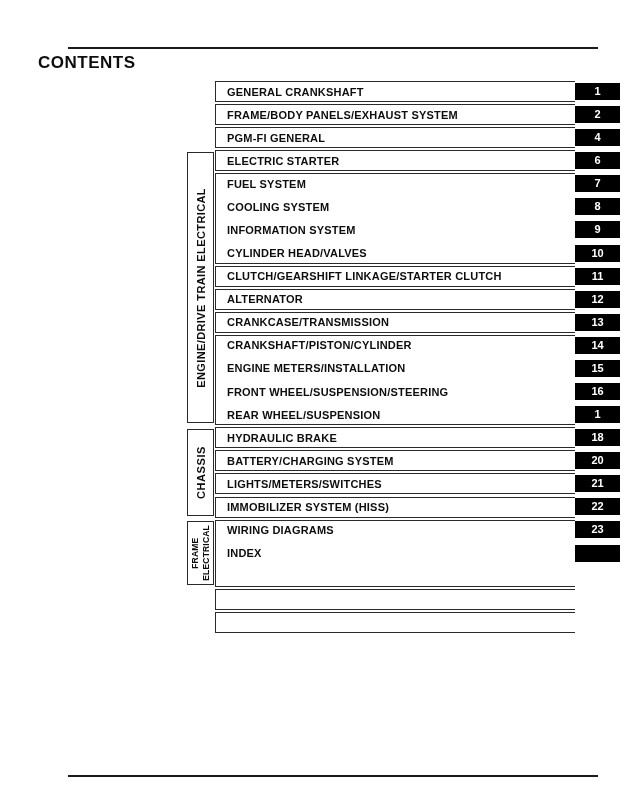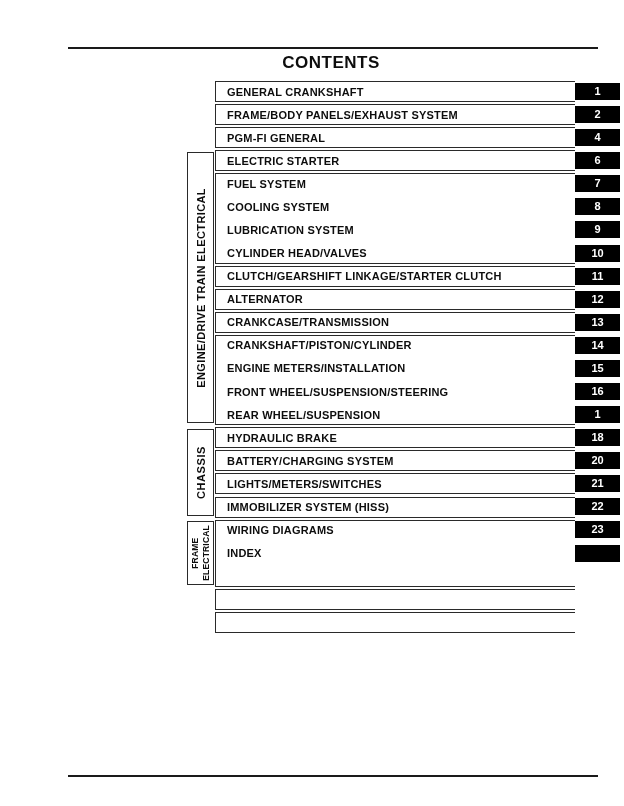--- a/index.html
+++ b/index.html
@@ -1,21 +1,21 @@
 <!DOCTYPE html>
 <html><head>
 <meta charset="utf-8">
 <style>
   html,body{margin:0;padding:0;}
   body{width:624px;height:806px;position:relative;background:#ffffff;
        font-family:"Liberation Sans","DejaVu Sans",sans-serif;color:#111;}
   .rule{position:absolute;left:68px;width:530px;height:2px;background:#1a1a1a;}
   #rule-top{top:47px;}
   #rule-bottom{top:775px;}
-  #page-title{position:absolute;left:38px;right:0;top:53px;text-align:center;
+  #page-title{position:absolute;left:38px;right:0;top:53px;text-align:left;
       font-size:17px;font-weight:bold;letter-spacing:.5px;color:#0d0d0d;}
   
   .gbox{position:absolute;left:215px;width:360px;box-sizing:border-box;
       border:1px solid #2a2a2a;border-right:none;}
   
   .bracket{position:absolute;left:187px;width:27px;box-sizing:border-box;
       border:1px solid #2a2a2a;display:flex;align-items:center;justify-content:center;}
   .vlabel{writing-mode:vertical-rl;transform:rotate(180deg);text-align:center;
       font-weight:bold;white-space:nowrap;color:#0d0d0d;}
   #bracket-engine .vlabel{font-size:11px;letter-spacing:.4px;}
@@ -83,21 +83,21 @@
   </div>
   <div class="row">
     <span class="label">FUEL SYSTEM</span>
     <span class="tab">7</span>
   </div>
   <div class="row">
     <span class="label">COOLING SYSTEM</span>
     <span class="tab">8</span>
   </div>
   <div class="row">
-    <span class="label">LUBRICATION SYSTEM</span>
+    <span class="label">INFORMATION SYSTEM</span>
     <span class="tab">9</span>
   </div>
   <div class="row">
     <span class="label">CYLINDER HEAD/VALVES</span>
     <span class="tab">10</span>
   </div>
   <div class="row">
     <span class="label">CLUTCH/GEARSHIFT LINKAGE/STARTER CLUTCH</span>
     <span class="tab">11</span>
   </div>

